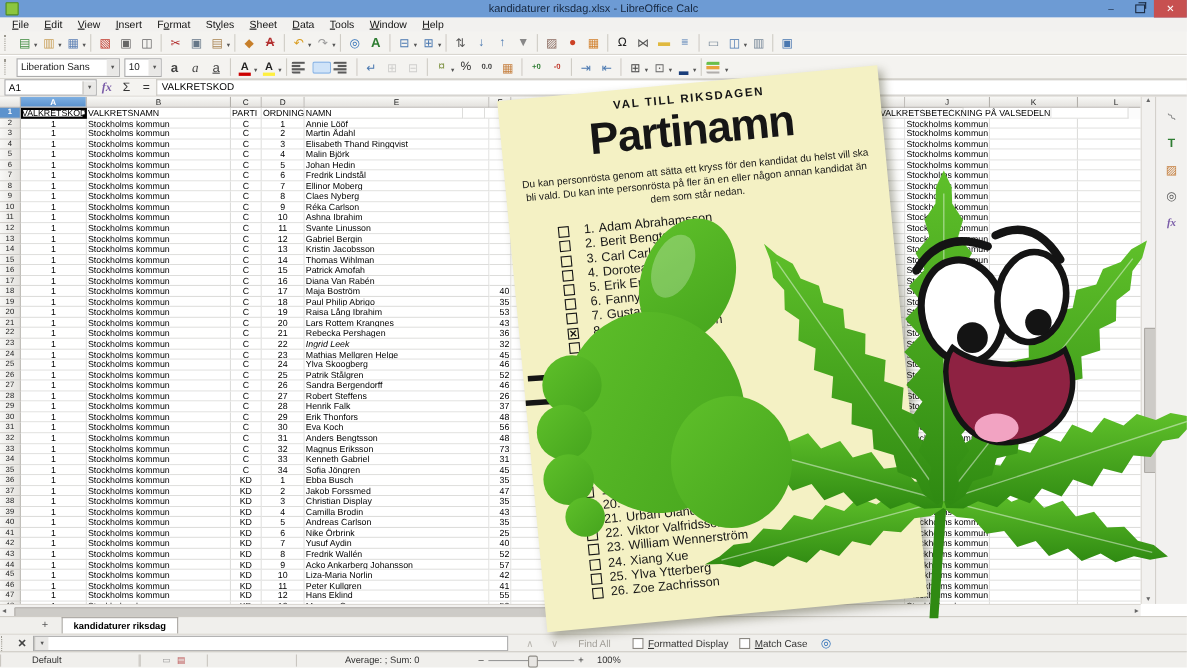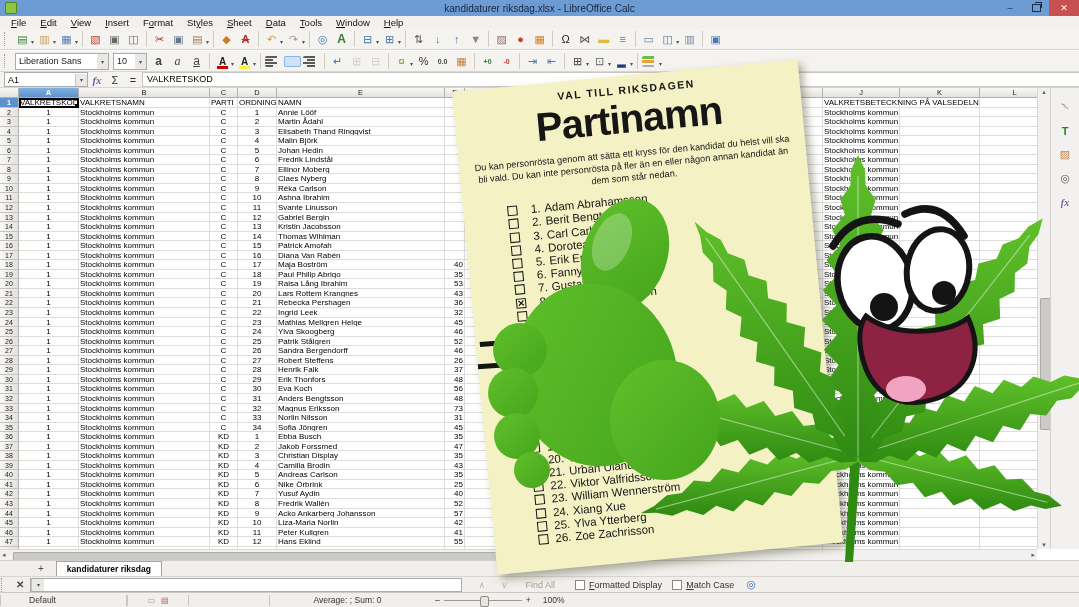--- a/index.html
+++ b/index.html
@@ -282,21 +282,21 @@
       <div class="colhdr" style="width: 80px;">K</div>
       <div class="colhdr" style="width: 70px;">L</div>
     </div>
   <div id="gridrows">
       <div class="gridrow">
         <div class="rowhdr sel">1</div>
         <div class="cell a1sel" style="width: 60px;">VALKRETSKOD</div>
         <div class="cell" style="width: 131px;">VALKRETSNAMN</div>
         <div class="cell" style="width: 28px;">PARTI</div>
         <div class="cell" style="width: 39px;">ORDNING</div>
-        <div class="cell" style="width: 168px;">NAMN</div>
+        <div class="cell" style="width: 144px;">NAMN</div>
         <div class="cell" style="width: 20px;"></div>
         <div class="cell" style="width: 120px;"></div>
         <div class="cell" style="width: 120px;"></div>
         <div class="cell" style="width: 118px;"></div>
         <div class="cell ovf" style="width: 77px;">VALKRETSBETECKNING PÅ VALSEDELN</div>
         <div class="cell" style="width: 80px;"></div>
         <div class="cell" style="width: 70px;"></div>
       </div>
       <div class="gridrow">
         <div class="rowhdr">2</div>
@@ -612,21 +612,21 @@
         <div class="cell" style="width: 77px;">Stockholms kommun</div>
         <div class="cell" style="width: 80px;"></div>
         <div class="cell" style="width: 70px;"></div>
       </div>
       <div class="gridrow">
         <div class="rowhdr">23</div>
         <div class="cell c-c" style="width: 60px;">1</div>
         <div class="cell" style="width: 131px;">Stockholms kommun</div>
         <div class="cell c-c" style="width: 28px;">C</div>
         <div class="cell c-c" style="width: 39px;">22</div>
-        <div class="cell" style="width: 168px;">Ingrid Leek</div>
+        <div class="cell" style="width: 168px; font-style: italic;">Ingrid Leek</div>
         <div class="cell c-r" style="width: 20px;">32</div>
         <div class="cell" style="width: 120px;"></div>
         <div class="cell" style="width: 120px;"></div>
         <div class="cell" style="width: 118px;"></div>
         <div class="cell" style="width: 77px;">Stockholms kommun</div>
         <div class="cell" style="width: 80px;"></div>
         <div class="cell" style="width: 70px;"></div>
       </div>
       <div class="gridrow">
         <div class="rowhdr">24</div>
@@ -777,21 +777,21 @@
         <div class="cell" style="width: 77px;">Stockholms kommun</div>
         <div class="cell" style="width: 80px;"></div>
         <div class="cell" style="width: 70px;"></div>
       </div>
       <div class="gridrow">
         <div class="rowhdr">34</div>
         <div class="cell c-c" style="width: 60px;">1</div>
         <div class="cell" style="width: 131px;">Stockholms kommun</div>
         <div class="cell c-c" style="width: 28px;">C</div>
         <div class="cell c-c" style="width: 39px;">33</div>
-        <div class="cell" style="width: 168px;">Norlin Nilsson</div>
+        <div class="cell" style="width: 168px;">Kenneth Gabriel</div>
         <div class="cell c-r" style="width: 20px;">31</div>
         <div class="cell" style="width: 120px;"></div>
         <div class="cell" style="width: 120px;"></div>
         <div class="cell" style="width: 118px;"></div>
         <div class="cell" style="width: 77px;">Stockholms kommun</div>
         <div class="cell" style="width: 80px;"></div>
         <div class="cell" style="width: 70px;"></div>
       </div>
       <div class="gridrow">
         <div class="rowhdr">35</div>

